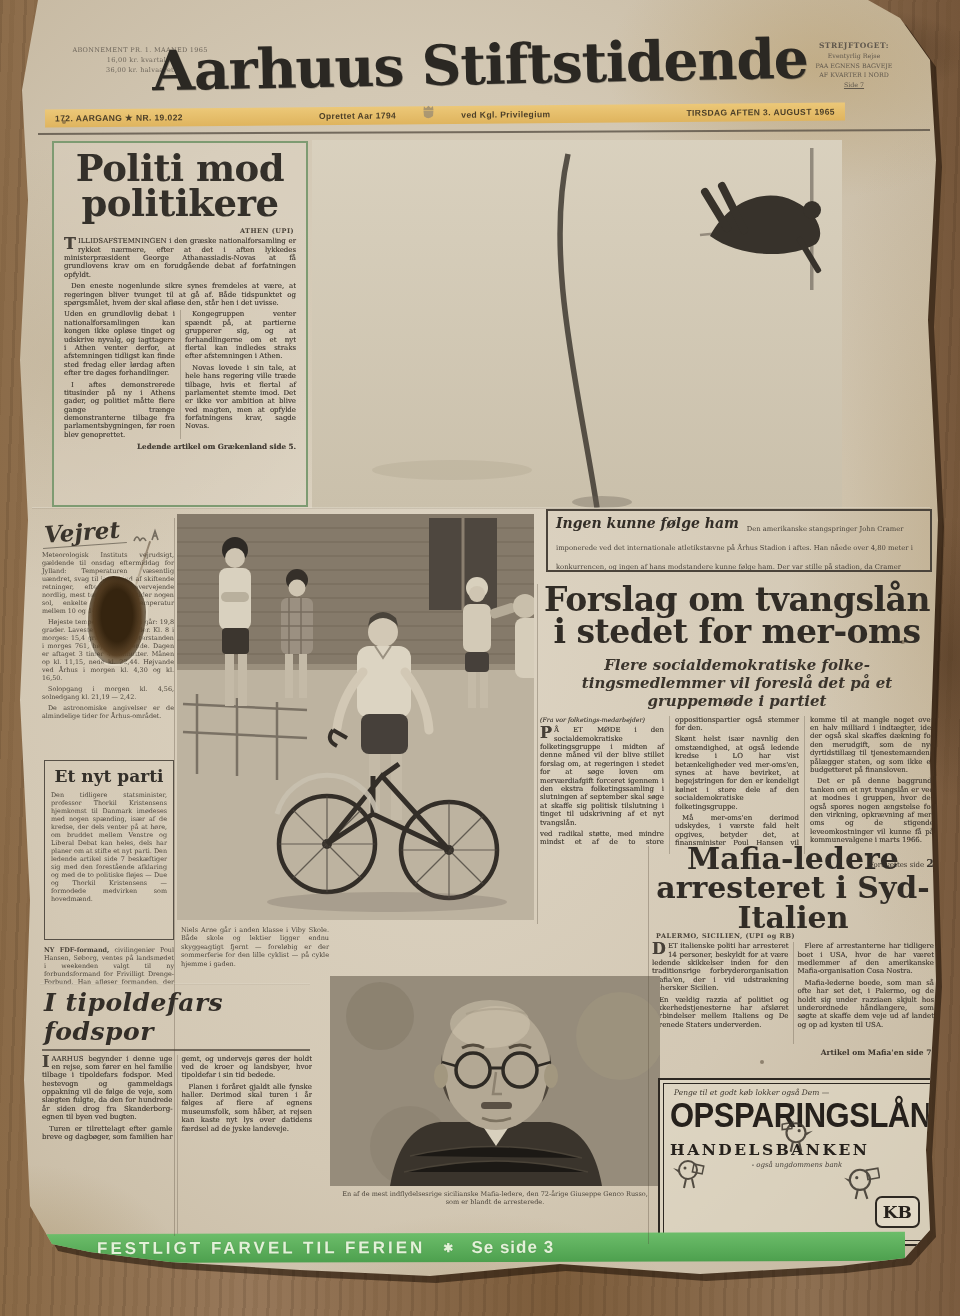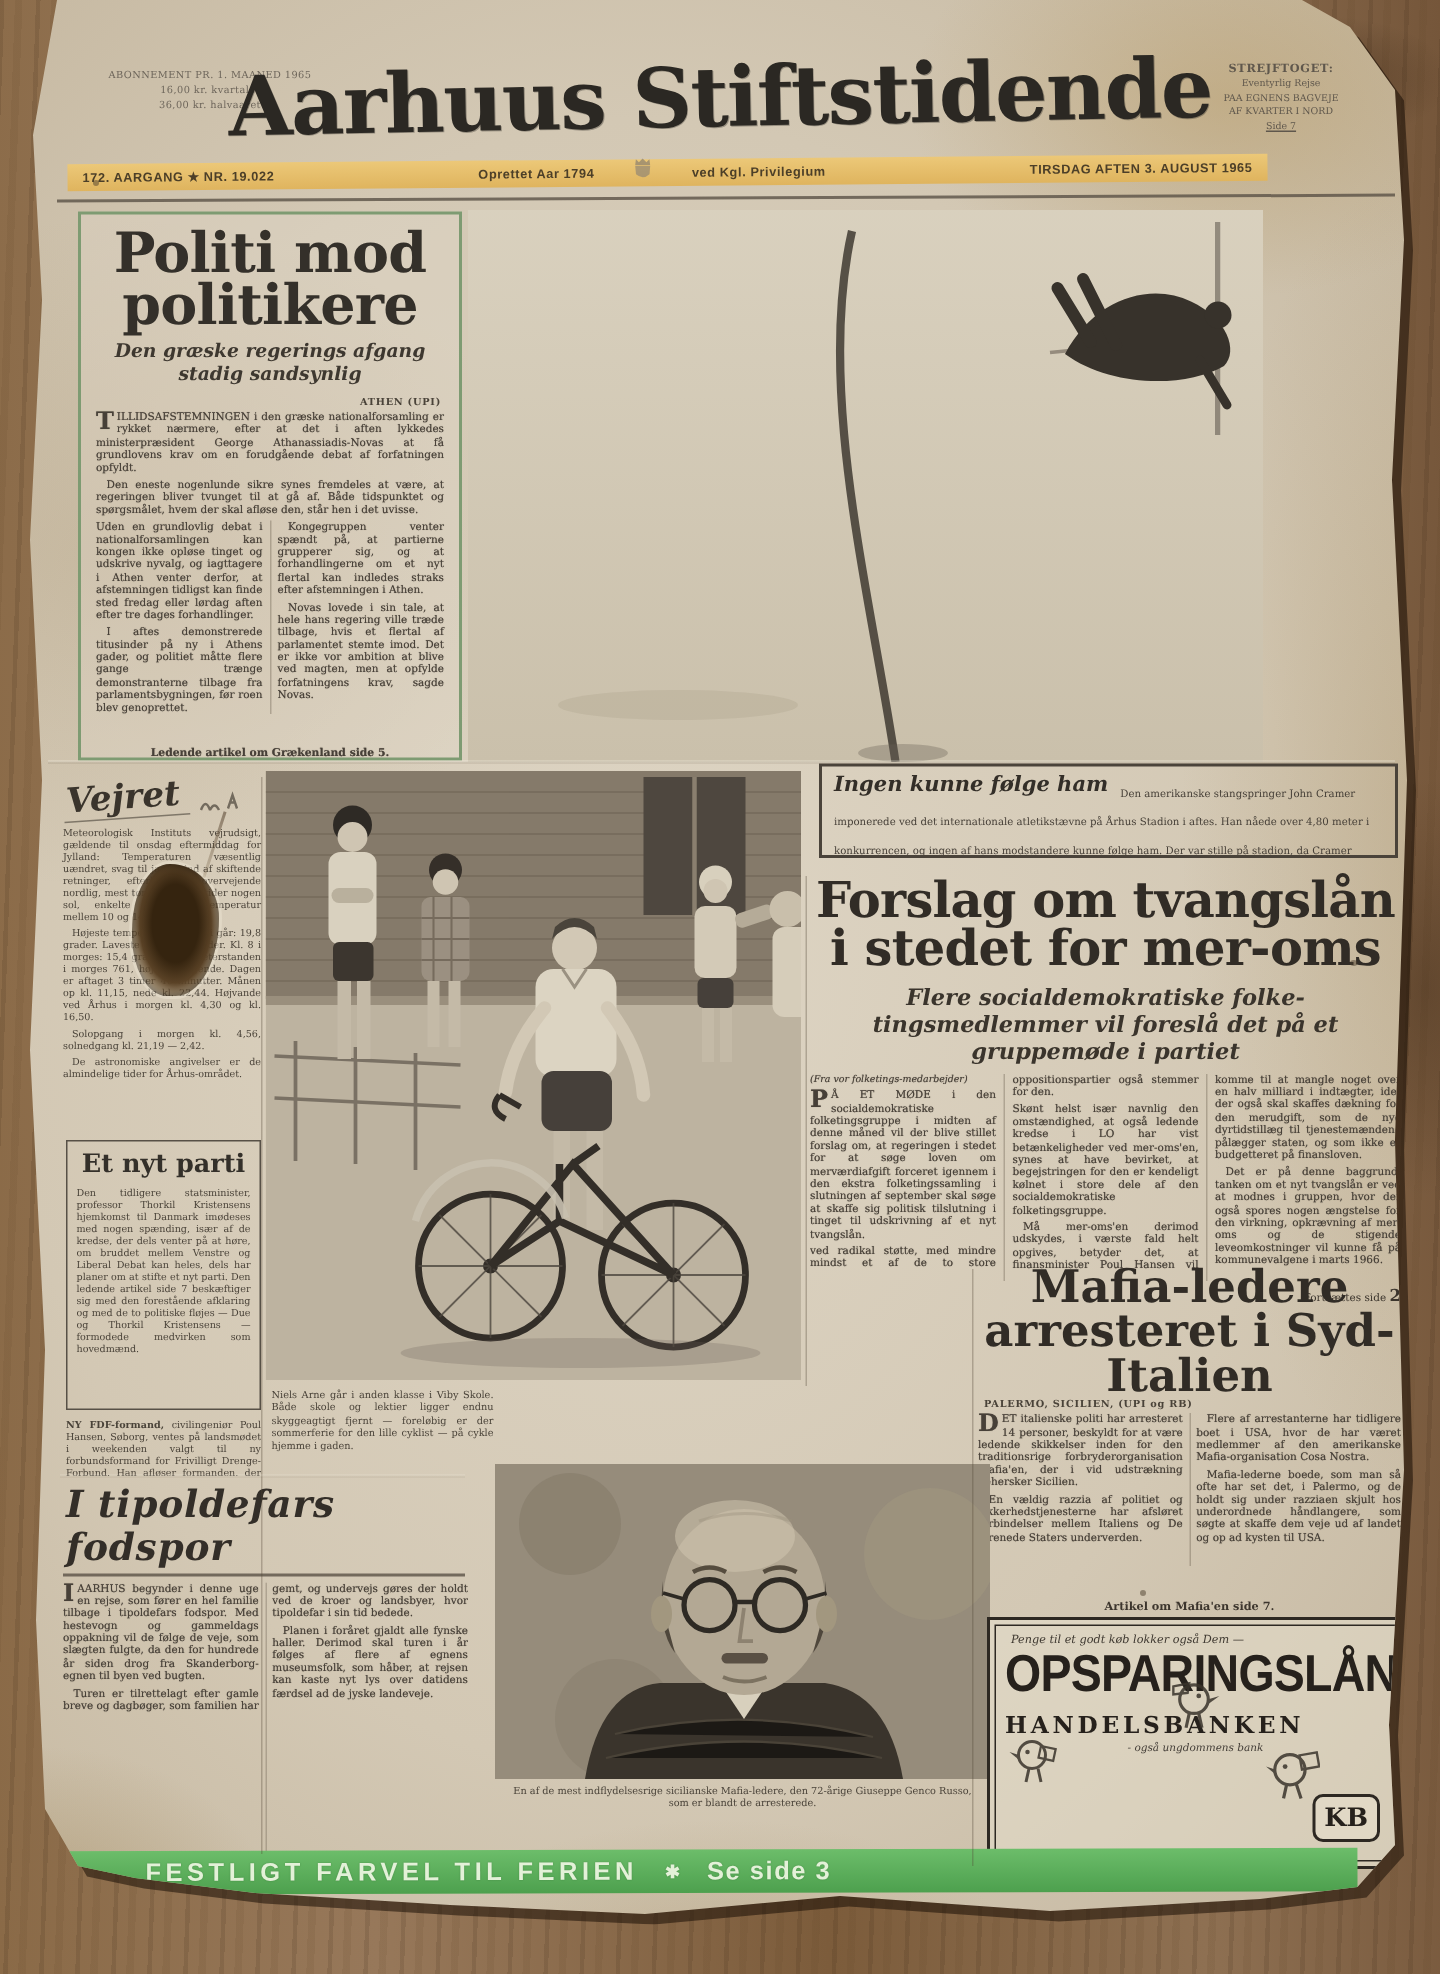--- a/index.html
+++ b/index.html
@@ -59,21 +59,21 @@
   .micro p{margin:0 0 3px;text-indent:7px;}
   .micro p.noind{text-indent:0;}
   .dc::first-letter{float:left;font-size:16px;line-height:12px;font-weight:bold;padding:1px 2px 0 0;}
   .dateline{font-weight:bold;font-size:6.5px;text-align:right;letter-spacing:.5px;margin:0 2px 2px 0;color:#4a4339;}
 
   
   .lead-box{border:2px solid #7e9b72;padding:6px 10px;box-sizing:border-box;background:rgba(226,219,203,.35);overflow:hidden;}
   .lead-h{font-size:37px;font-weight:bold;line-height:.95;text-align:center;color:#34302a;letter-spacing:-.5px;margin:2px 0 6px;}
   .lead-sub{font-style:italic;font-size:12.5px;font-weight:bold;text-align:center;line-height:1.15;margin:0 0 8px;color:#3e3830;}
   .twocol{column-count:2;column-gap:10px;column-rule:1px solid rgba(80,68,54,.3);margin-top:2px;}
-  .note-line{font-weight:bold;text-align:center;font-size:7.2px;margin-top:22px;}
+  .note-line{font-weight:bold;text-align:right;font-size:7.2px;margin-top:4px;}
 
   
   .photo{overflow:hidden;}
   .photo svg{display:block;}
 
   
   .cap-box{border:2px solid #4a433a;padding:5px 8px;box-sizing:border-box;overflow:hidden;}
   .cap-title{float:left;font-style:italic;font-weight:bold;font-size:14px;margin:0 8px 0 0;color:#332e28;line-height:1;}
   .cap-text{font-size:6.8px;line-height:1.35;text-align:justify;color:#474038;}
 
@@ -174,21 +174,20 @@
         <path d="M1.5 5.5 L11.5 5.5 L11 11 Q6.5 15 2 11 Z" fill="#8d8375"></path>
       </svg>
       <span>ved Kgl. Privilegium</span>
     </span>
     <span>TIRSDAG AFTEN 3. AUGUST 1965</span>
   </div>
   <div class="abs rule-h" style="left:38px;top:131px;width:892px;transform:rotate(-.25deg);"></div>
 
   <div class="abs lead-box" style="left:52px;top:141px;width:256px;height:366px;">
     <div class="lead-h">Politi mod politikere</div>
-    <div class="lead-sub">Den græske regerings afgang stadig sandsynlig</div>
     <div class="dateline">ATHEN (UPI)</div>
     <div class="micro">
       <p class="noind dc">TILLIDSAFSTEMNINGEN i den græske nationalforsamling er rykket nærmere, efter at det i aften lykkedes ministerpræsident George Athanassiadis-Novas at få grundlovens krav om en forudgående debat af forfatningen opfyldt.</p>
       <p>Den eneste nogenlunde sikre synes fremdeles at være, at regeringen bliver tvunget til at gå af. Både tidspunktet og spørgsmålet, hvem der skal afløse den, står hen i det uvisse.</p>
       <div class="twocol">
         <p class="noind">Uden en grundlovlig debat i nationalforsamlingen kan kongen ikke opløse tinget og udskrive nyvalg, og iagttagere i Athen venter derfor, at afstemningen tidligst kan finde sted fredag eller lørdag aften efter tre dages forhandlinger.</p>
         <p>I aftes demonstrerede titusinder på ny i Athens gader, og politiet måtte flere gange trænge demonstranterne tilbage fra parlamentsbygningen, før roen blev genoprettet.</p>
         <p>Kongegruppen venter spændt på, at partierne grupperer sig, og at forhandlingerne om et nyt flertal kan indledes straks efter afstemningen i Athen.</p>
         <p>Novas lovede i sin tale, at hele hans regering ville træde tilbage, hvis et flertal af parlamentet stemte imod. Det er ikke vor ambition at blive ved magten, men at opfylde forfatningens krav, sagde Novas.</p>
       </div>

